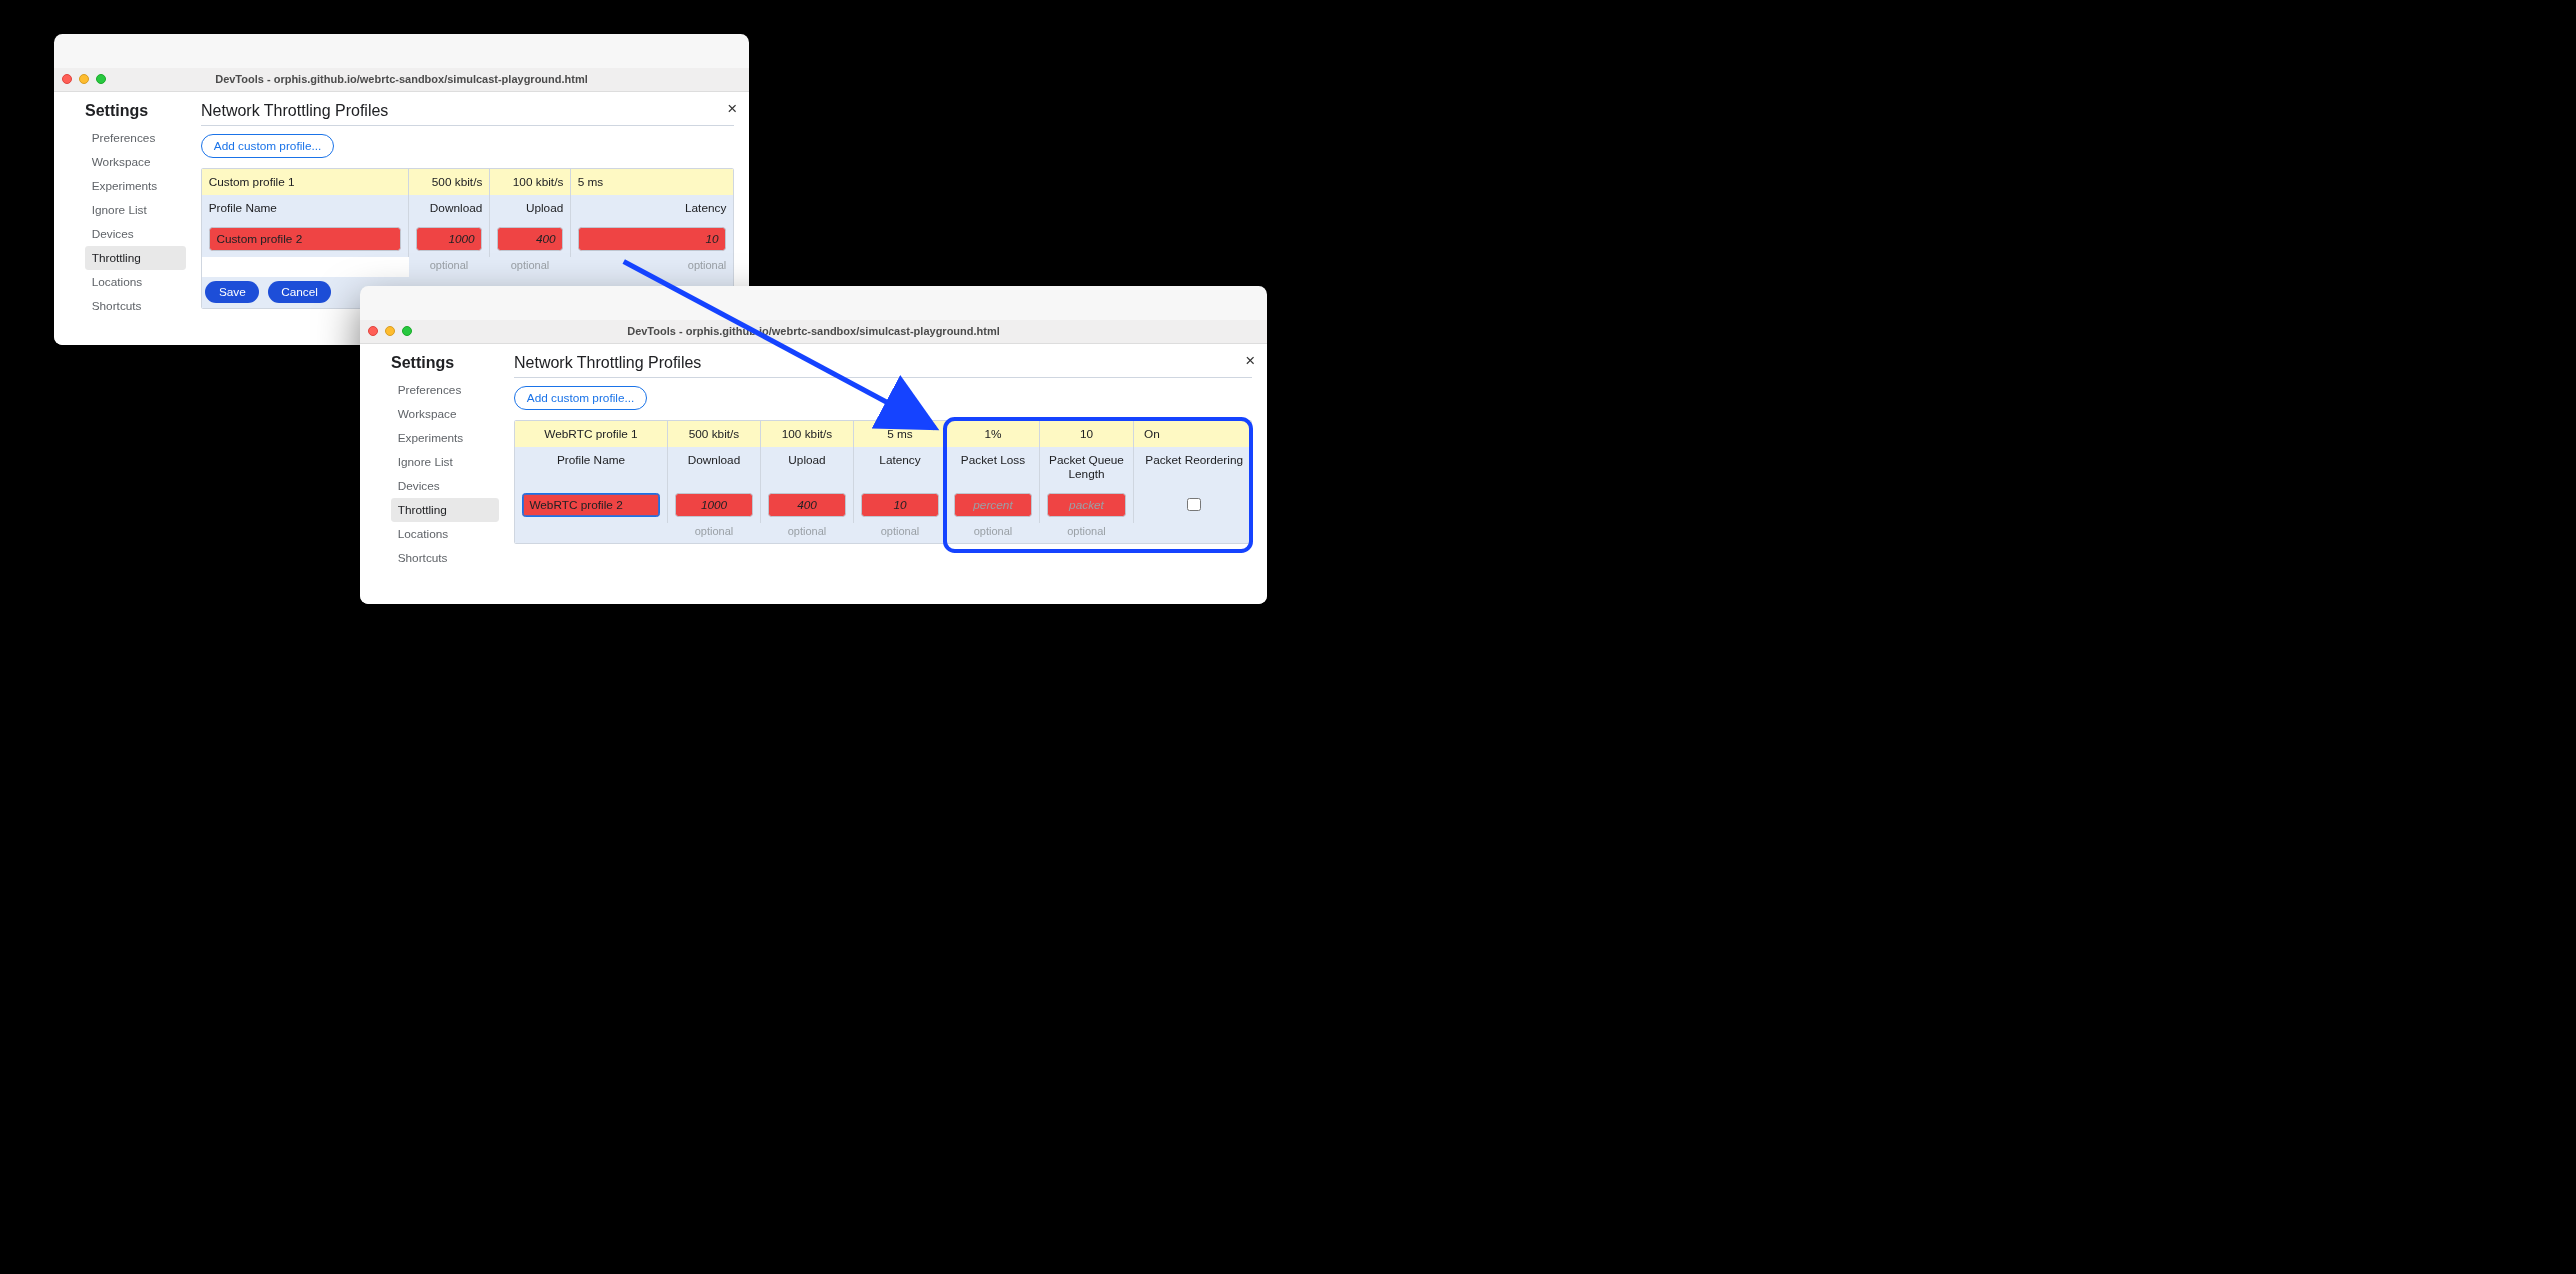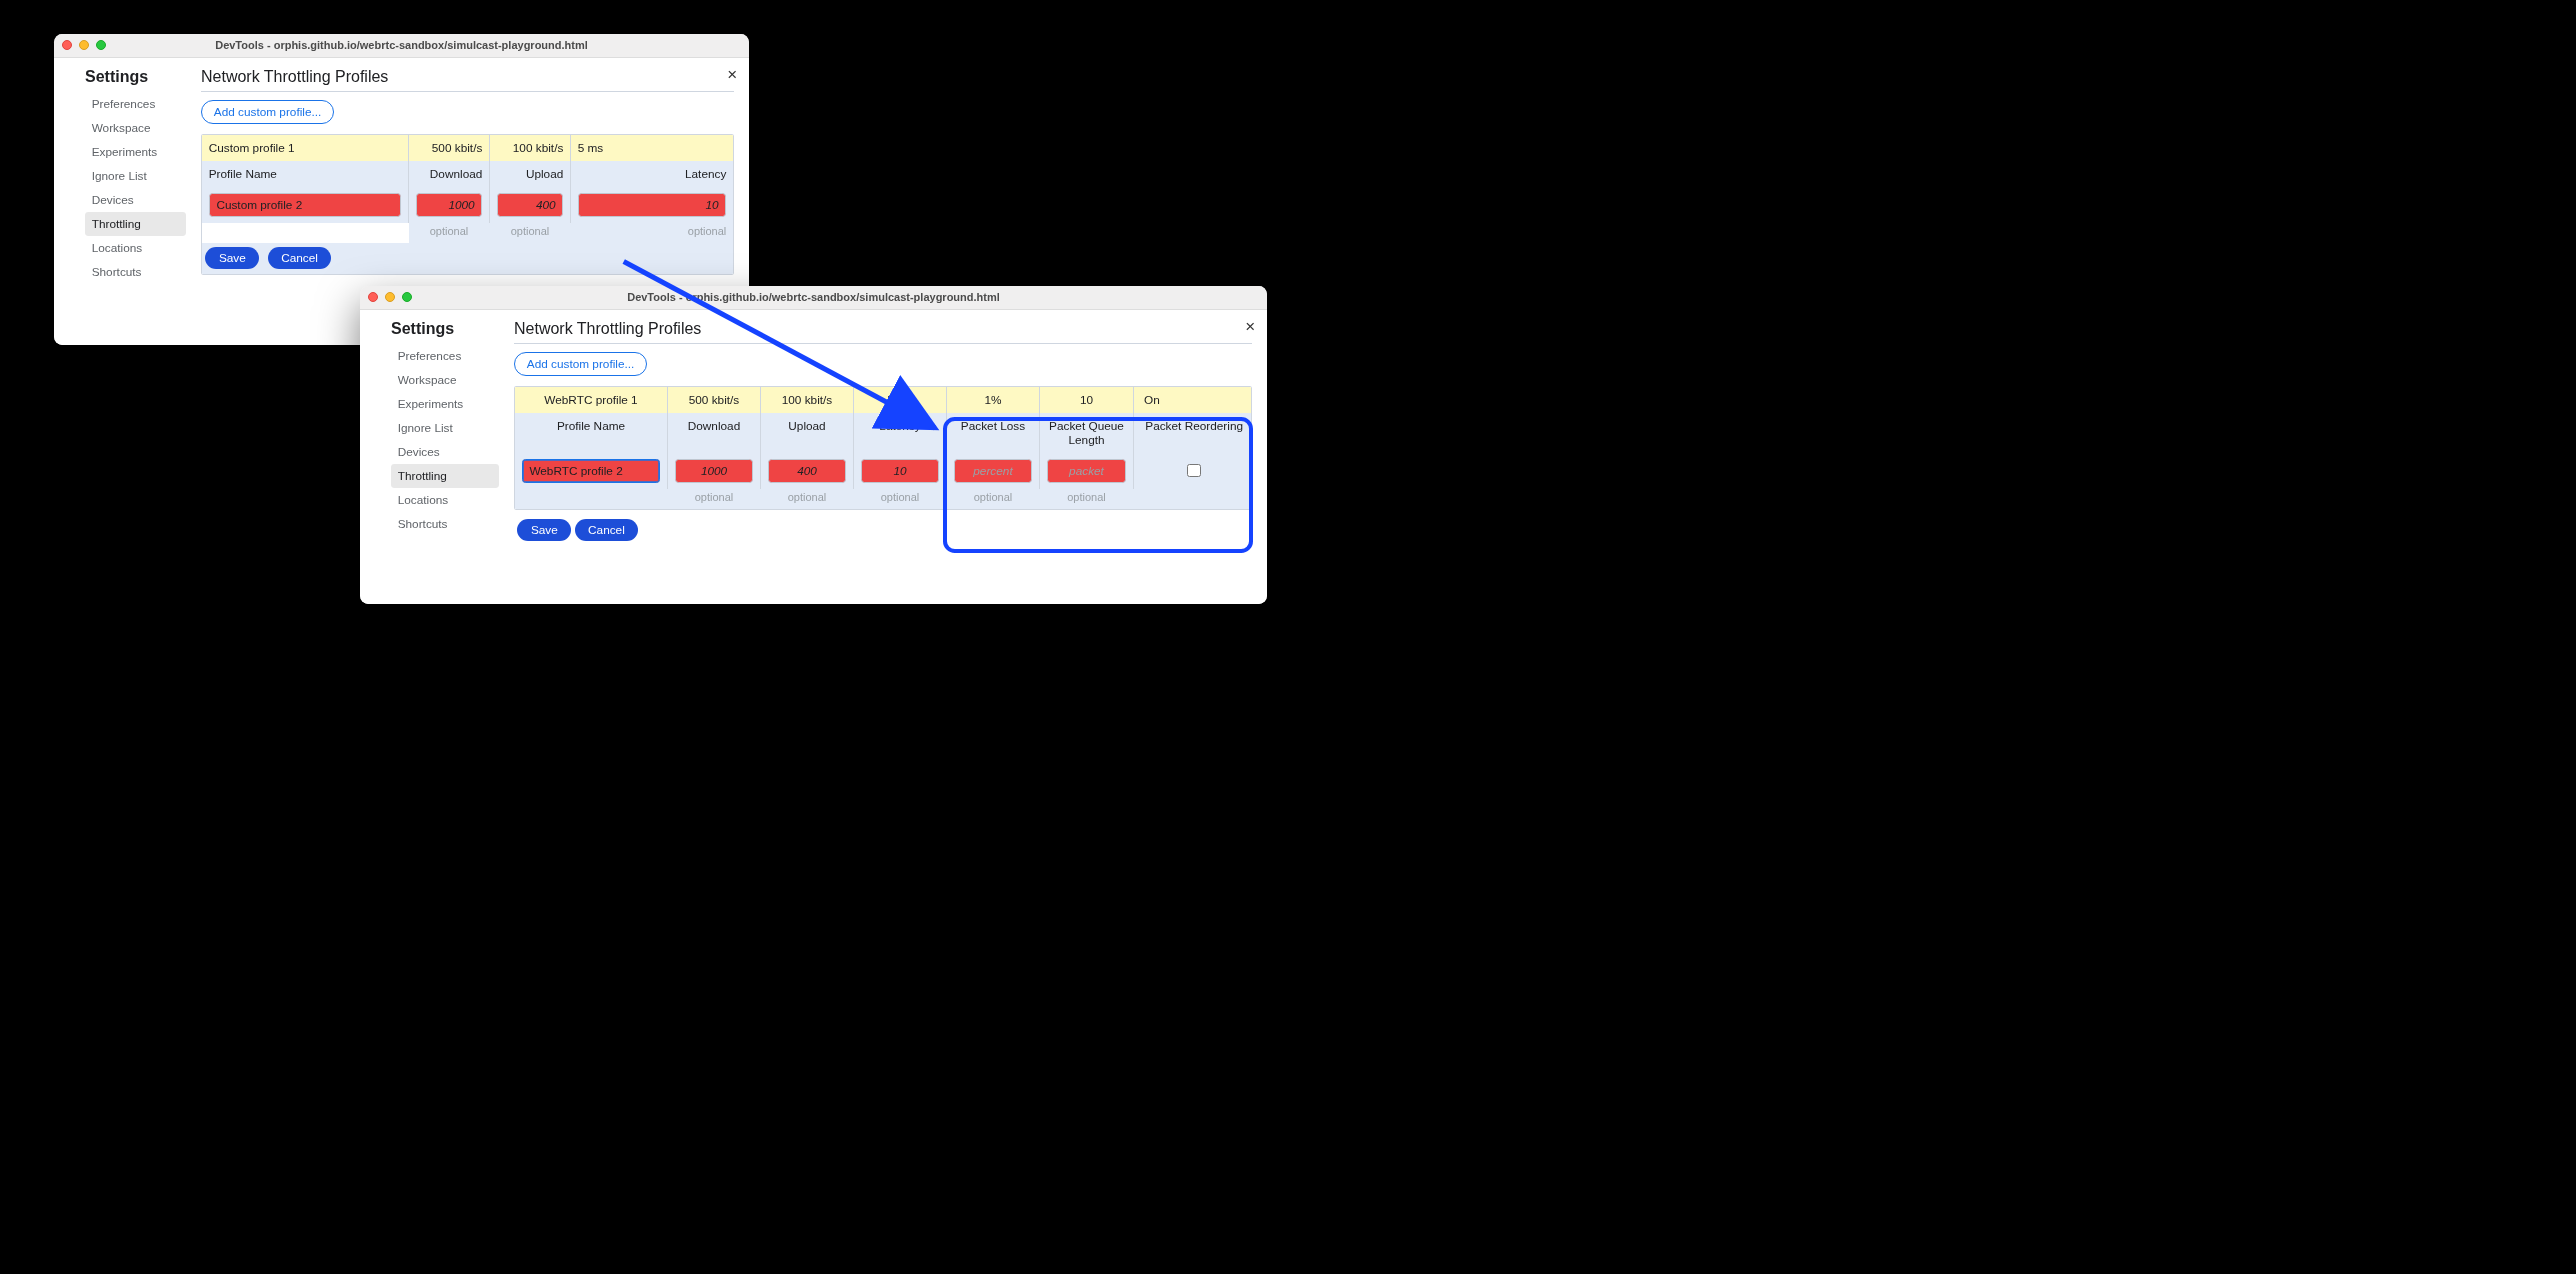--- a/index.html
+++ b/index.html
@@ -22,20 +22,21 @@
     flex-direction: column;
   }
   .titlebar {
     height: 23.6px;
     background: #f0efef;
     border-bottom: 0.8px solid #ddd;
     display: flex;
     align-items: center;
     padding: 0 8.4px;
     position: relative;
+    margin-top: 34px;
   }
   .traffic {
     display: flex;
     gap: 6.7px;
   }
   .tl { width: 10px; height: 10px; border-radius: 50%; }
   .tl.r { background:#ff5f57; border:0.4px solid #e0443e; }
   .tl.y { background:#febc2e; border:0.4px solid #d89d22; }
   .tl.g { background:#28c840; border:0.4px solid #1aab29; }
   .titletext {
@@ -293,24 +294,20 @@
           <div class="row opt-row">
             <div class="cell c-name">.</div>
             <div class="cell c-dl">optional</div>
             <div class="cell c-ul">optional</div>
             <div class="cell c-lat">optional</div>
             <div class="cell c-pl">optional</div>
             <div class="cell c-pq">optional</div>
             <div class="cell c-pr">.</div>
           </div>
         </div>
-        <div class="btns">
-          <button class="pill">Save</button>
-          <button class="pill">Cancel</button>
-        </div>
       </div>
     </div>
   </div>
 </div>
 
 <div class="highlight" style="left:943px; top:417px; width:310px; height:136px;"></div>
 
 <svg class="arrow" style="left:615px; top:253px; width:337px; height:185px;" viewBox="0 0 400 220" width="337" height="185">
   <defs>
     <marker id="ah" markerWidth="14" markerHeight="14" refX="11" refY="6" orient="auto">

